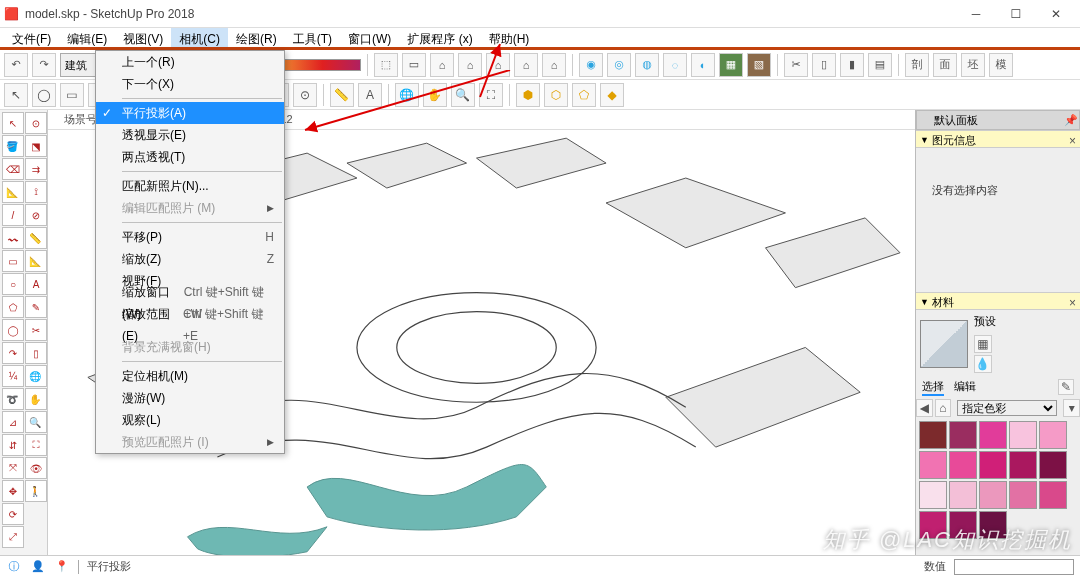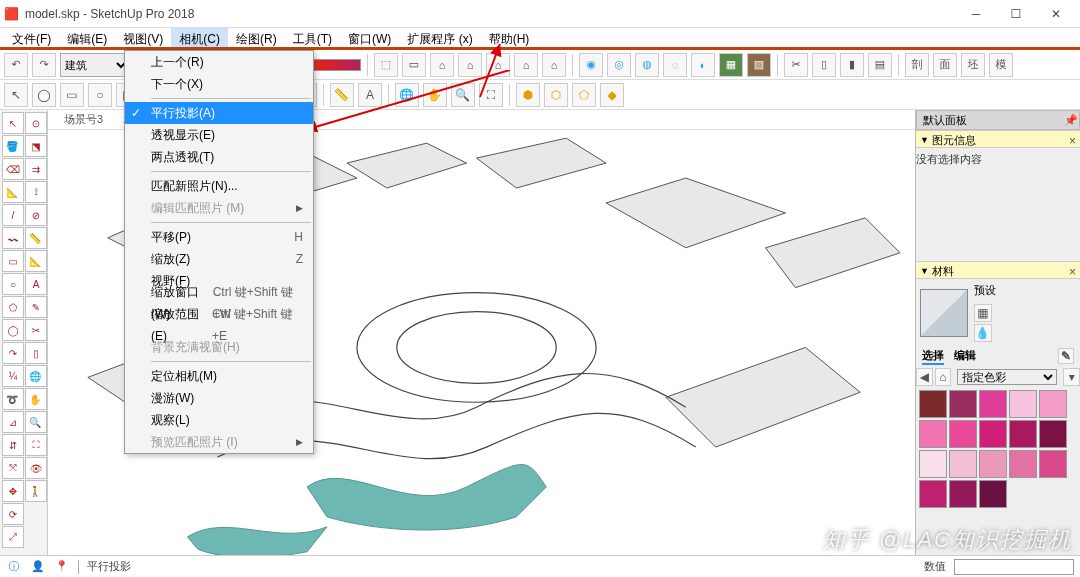--- a/index.html
+++ b/index.html
@@ -21,40 +21,40 @@
 .lefttools { width: 48px; background: #f3f3f3; border-right: 1px solid #ccc; display: flex; flex-direction: column; flex-wrap: wrap; align-content: flex-start; padding: 2px; gap: 1px; }
 .lefttools .lt { width: 22px; height: 22px; border: 1px solid #c0c0c0; background: #fff; font-size: 10px; display: flex; align-items: center; justify-content: center; color: #b02020; }
 
 .viewport { flex: 1; position: relative; background: #fff; overflow: hidden; }
 .scenerow { height: 20px; display:flex; align-items:center; font-size:11px; color:#555; padding-left:10px; gap:8px; border-bottom:1px solid #ddd; }
 .scenerow .scenetab { padding:0 6px; }
 
 .modelstub { position:absolute; inset:0; }
 .modelstub svg { width:100%; height:100%; }
 
-.dropdown { position:absolute; left:124px; top:50px; width:190px; background:#f4f4f4; border:1px solid #9a9a9a; box-shadow:2px 2px 6px rgba(0,0,0,.25); font-size:12px; color:#000; z-index:50;}
+.dropdown { position:absolute; left:95px; top:50px; width:190px; background:#f4f4f4; border:1px solid #9a9a9a; box-shadow:2px 2px 6px rgba(0,0,0,.25); font-size:12px; color:#000; z-index:50;}
 .dropdown .dmi { height:22px; line-height:22px; padding-left:26px; padding-right:10px; position:relative; display:flex; justify-content:space-between; align-items:center;}
 .dropdown .dmi .shortcut{ color:#666; }
 .dropdown .dmi.selected { background:#1e90ff; color:#fff; }
 .dropdown .dmi.selected::before { content:"✓"; position:absolute; left:6px; }
 .dropdown .dsep { height:1px; background:#c0c0c0; margin:3px 2px 3px 26px;}
 .dropdown .dmi.haschild::after { content:"▶"; font-size:9px; color:#555; margin-left:auto;}
 .dropdown .dmi.disabled { color:#9a9a9a; }
 
 .rightpanel { width:165px; background:#eee; border-left:1px solid #bbb; display:flex; flex-direction:column; font-size:11px; }
-.rightpanel .panelhead { background:#d8d8d8; border:1px solid #bbb; height:20px; line-height:20px; padding-left:6px; display:flex; align-items:center; justify-content:space-between; }
+.rightpanel .panelhead { background:#d8d8d8; border:1px solid #bbb; height:20px; line-height:20px; padding-left:17px; display:flex; align-items:center; justify-content:space-between; }
 .rightpanel .panelhead .x{ width:16px; text-align:center; color:#555;}
-.rightpanel .panelbody { padding:4px 0; color:#333; min-height:20px; }
+.rightpanel .panelbody { padding:4px 16px; color:#333; min-height:20px;margin-top:31px; }
 .rightpanel .panelsub { background:#fef9c3; border-top:1px solid #ccc; border-bottom:1px solid #ccc; height:18px; line-height:18px; padding-left:16px; position:relative;}
 .rightpanel .panelsub::before{content:"▼"; font-size:9px; position:absolute; left:4px;}
 .rightpanel .panelsub .closebtn{ position:absolute; right:4px; top:1px; font-size:12px; color:#555;}
 .materials { flex:1; display:flex; flex-direction:column; }
 .materials .swatchbig { width:48px; height:48px; border:1px solid #888; background:linear-gradient(135deg,#e4e8ec 50%,#c2cdd6 50%); margin:4px; display:inline-block;}
 .materials .tabs { display:flex; gap:10px; padding:2px 6px; }
-.materials .tabs span{ cursor:default;font-weight:bold; }
+.materials .tabs span{ cursor:default; }
 .materials select{ width:110px; font-size:11px; border:1px solid #999; margin:2px 4px;}
 .materials .grid { display:flex; flex-wrap:wrap; gap:2px; padding:3px; overflow:auto;}
 .materials .sw { width:28px; height:28px; border:1px solid #999;}
 
 .toolbar2 { height:30px; display:flex; align-items:center; padding:2px 4px; gap:4px; border-bottom:1px solid #ddd;}
 .statusbar { height:22px; border-top:1px solid #ccc; display:flex; align-items:center; padding:0 6px; font-size:11px; color:#444; gap:8px;}
 .statusbar .sicon{ width:16px; text-align:center; color:#1e88e5;}
 .arrow { position:absolute; z-index:40; }
 .watermark { position:absolute; right:8px; bottom:22px; font-size:22px; color:rgba(255,255,255,.85); font-style:italic; text-shadow:0 0 4px rgba(0,0,0,.5); z-index:30; letter-spacing:2px;}
 </style>

